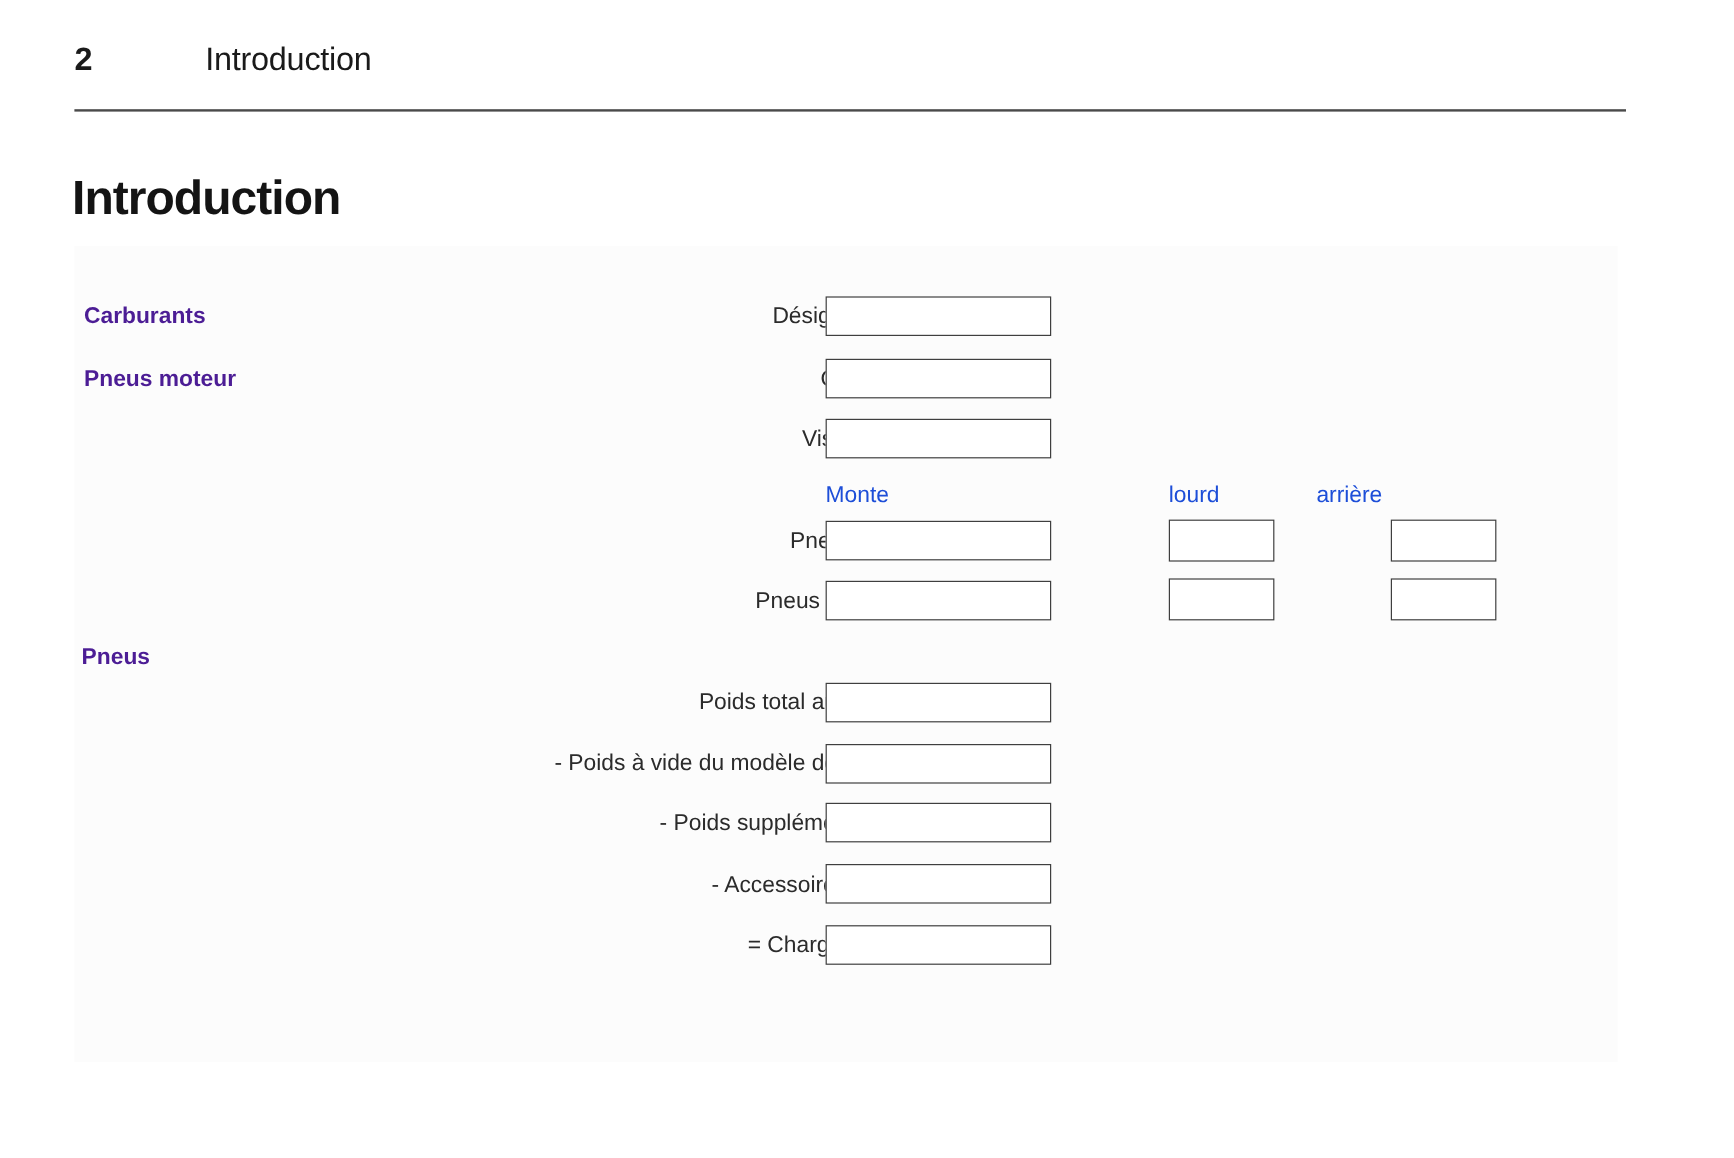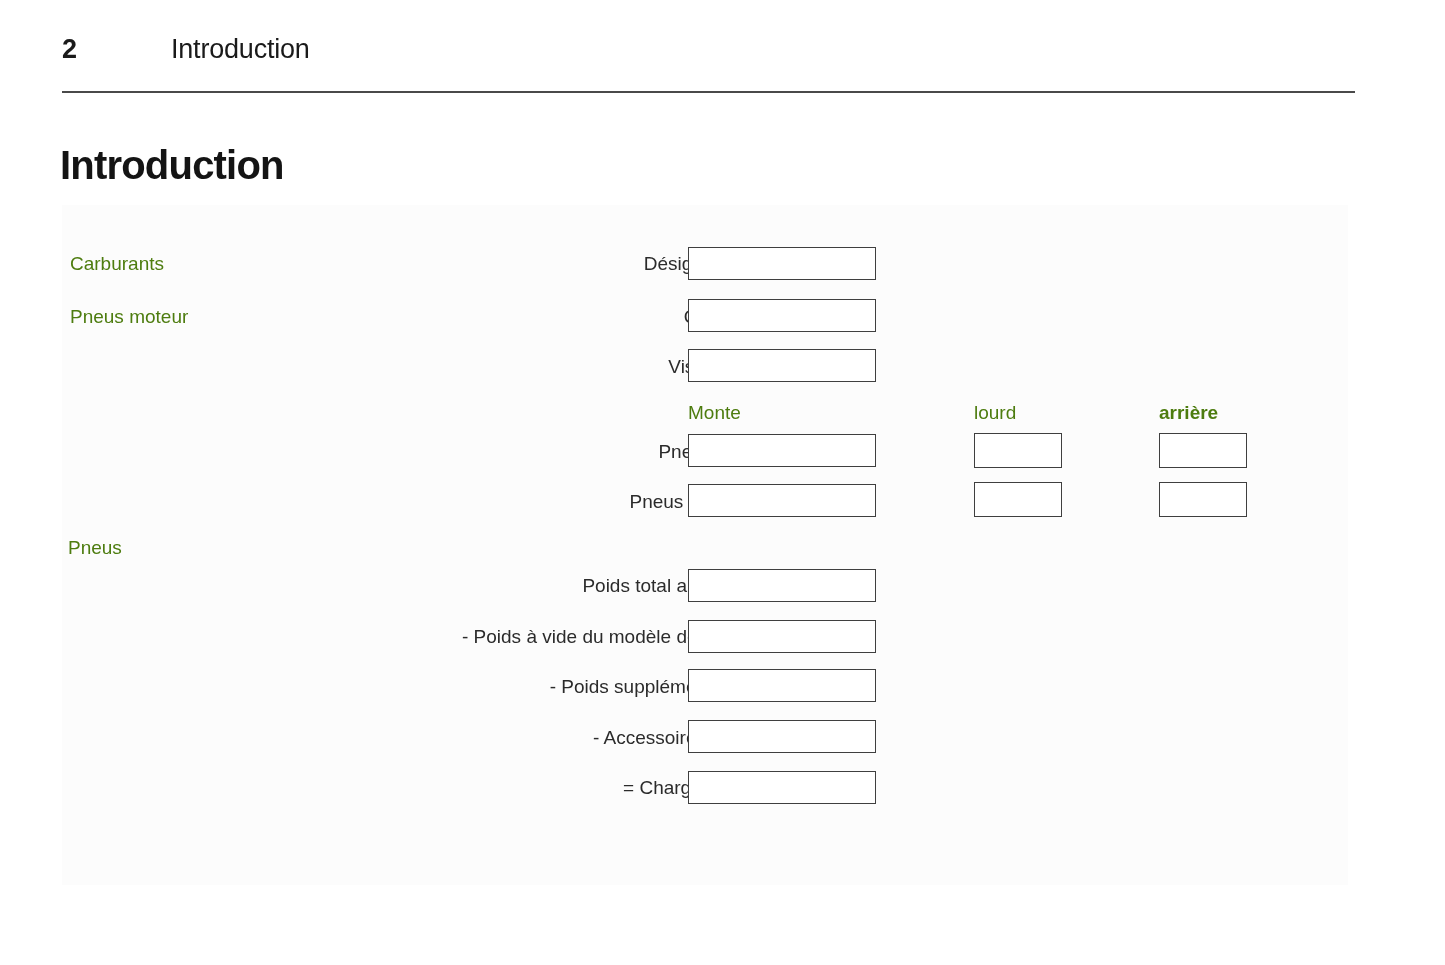--- a/index.html
+++ b/index.html
@@ -72,43 +72,43 @@
     top: 205px;
     width: 1286px;
     height: 680px;
     background: #fcfcfc;
   }
 
   
   .group-label {
     position: absolute;
     font-size: 19px;
-    font-weight: normal;
-    color: #4d7c0f;
+    font-weight: bold;
+    color: #4c1d95;
     white-space: nowrap;
     line-height: 24px;
   }
 
   
   .row-label {
     position: absolute;
     right: 598px;          
     font-size: 19px;
     color: #2b2b2b;
     white-space: nowrap;
     text-align: right;
     line-height: 24px;
     padding-right: 6px;
   }
 
   
   .col-header {
     position: absolute;
     font-size: 19px;
-    color: #4d7c0f;
+    color: #1d4ed8;
     white-space: nowrap;
     line-height: 24px;
   }
 
   
   .field-box {
     position: absolute;
     background: #ffffff;
     border: 1px solid #3f3f3f;
     box-sizing: border-box;
@@ -137,21 +137,21 @@
 <h1 id="section-title">Introduction</h1>
 
 <div id="form-panel">
 
   <div class="group-label" style="left:8px; top:47px;">Carburants</div>
   <div class="group-label" style="left:8px; top:100px;">Pneus moteur</div>
   <div class="group-label" style="left:6px; top:331px;">Pneus</div>
 
   <div class="col-header" style="left:626px; top:196px;">Monte</div>
   <div class="col-header" style="left:912px; top:196px;">lourd</div>
-  <div class="col-header" style="left:1097px; top:196px;font-weight:bold;">arrière</div>
+  <div class="col-header" style="left:1035px; top:196px;">arrière</div>
 
   <div class="row-label" style="top:47px;">Désignation</div>
   <input class="field-box wide" type="text" style="top: 42px;" value="" placeholder="">
 
   <div class="row-label" style="top:100px;">Qualité</div>
   <input class="field-box wide" type="text" style="top: 94px;" value="" placeholder="">
 
   <div class="row-label" style="top:150px;">Viscosité</div>
   <input class="field-box wide" type="text" style="top: 144px;" value="" placeholder="">
 

